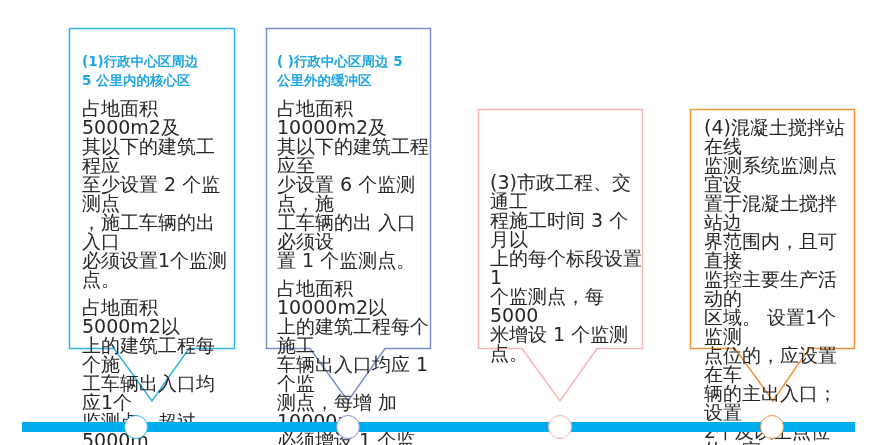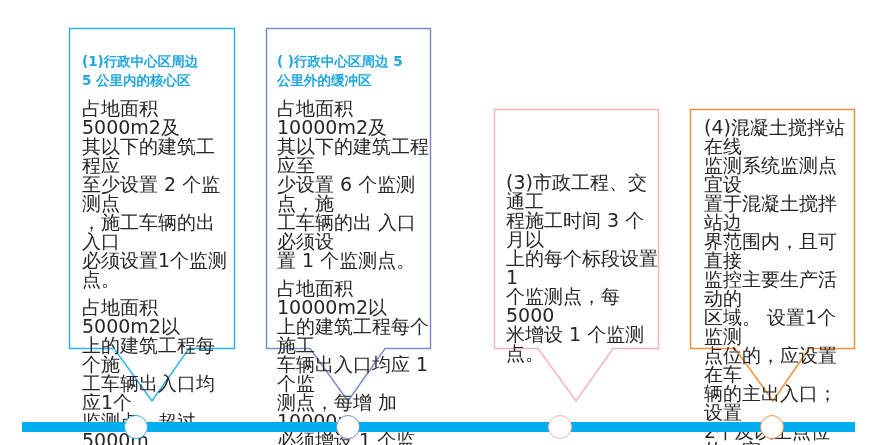--- a/index.html
+++ b/index.html
@@ -52,21 +52,21 @@
 工车辆的出 入口必须设
 置 1 个监测点。</p>
     <p class="para">占地面积 10000m2以
 上的建筑工程每个施工
 车辆出入口均应 1 个监
 测点，每增 加10000m
 必须增设 1 个监测点。</p>
   </div>
 </div>
 
-<div class="callout" style="left:16px;top:0;width:788px;height:445px;">
+<div class="callout" style="left:0;top:0;width:788px;height:445px;">
   <svg class="frame" width="874" height="445">
     <path d="M478.5 109.5 H642.5 V348.5 H597 L560 401 L522 348.5 H478.5 Z" fill="#ffffff" stroke="#f4b5b5" stroke-width="1.5"></path>
   </svg>
   <div class="content" style="left:490px;top:173px;width:152px;">
     <p class="para">(3)市政工程、交通工
 程施工时间 3 个月以
 上的每个标段设置 1
 个监测点，每5000
 米增设 1 个监测点。</p>
   </div>

